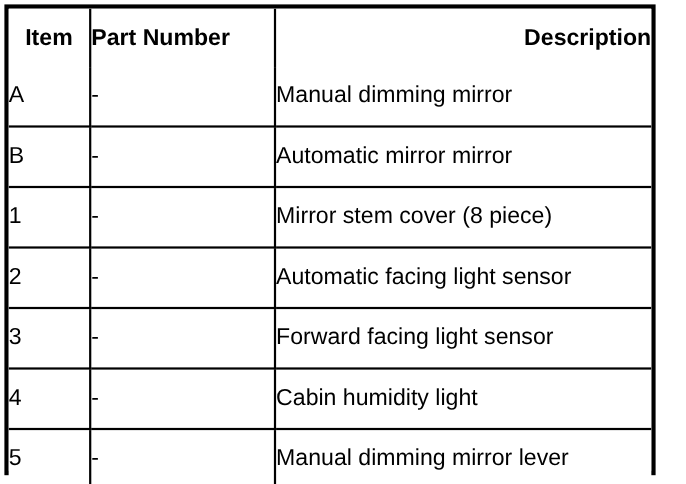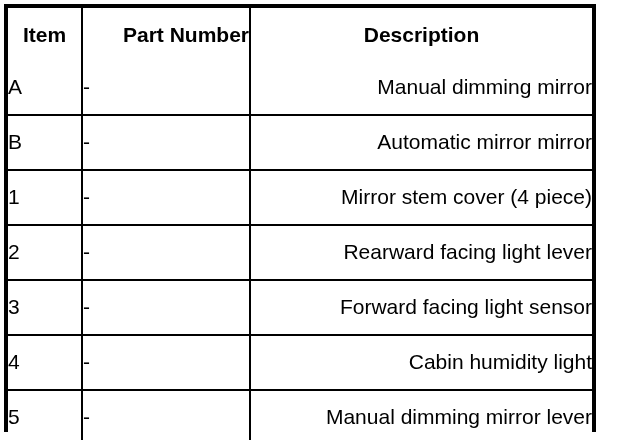--- a/index.html
+++ b/index.html
@@ -72,44 +72,44 @@
     font-size: 21px;
     line-height: 1.1;
     height: 53px;
     border-bottom: 3px solid #000000;
   }
 
   th.head-item {
     text-align: center;
   }
   th.head-partnum {
-    text-align: right;
+    text-align: left;
     padding-left: 4px;
   }
   th.head-desc {
-    text-align: center;
+    text-align: right;
   }
 
   table.parts-table tbody td {
     font-weight: normal;
     font-size: 21px;
     line-height: 1.15;
     height: 53px;
   }
 
   td.cell-item {
     text-align: left;
     padding-left: 13px;
   }
   td.cell-partnum {
     text-align: left;
     padding-left: 13px;
   }
   td.cell-desc {
-    text-align: right;
+    text-align: left;
     padding-left: 18px;
   }
 </style>
 </head>
 <body>
 
 <div id="page-root">
 
   <div class="table-wrap">
     <table class="parts-table">
@@ -132,26 +132,26 @@
           <td class="cell-desc">Manual dimming mirror</td>
         </tr>
         <tr>
           <td class="cell-item">B</td>
           <td class="cell-partnum">-</td>
           <td class="cell-desc">Automatic mirror mirror</td>
         </tr>
         <tr>
           <td class="cell-item">1</td>
           <td class="cell-partnum">-</td>
-          <td class="cell-desc">Mirror stem cover (4 piece)</td>
+          <td class="cell-desc">Mirror stem cover (8 piece)</td>
         </tr>
         <tr>
           <td class="cell-item">2</td>
           <td class="cell-partnum">-</td>
-          <td class="cell-desc">Rearward facing light lever</td>
+          <td class="cell-desc">Automatic facing light sensor</td>
         </tr>
         <tr>
           <td class="cell-item">3</td>
           <td class="cell-partnum">-</td>
           <td class="cell-desc">Forward facing light sensor</td>
         </tr>
         <tr>
           <td class="cell-item">4</td>
           <td class="cell-partnum">-</td>
           <td class="cell-desc">Cabin humidity light</td>

